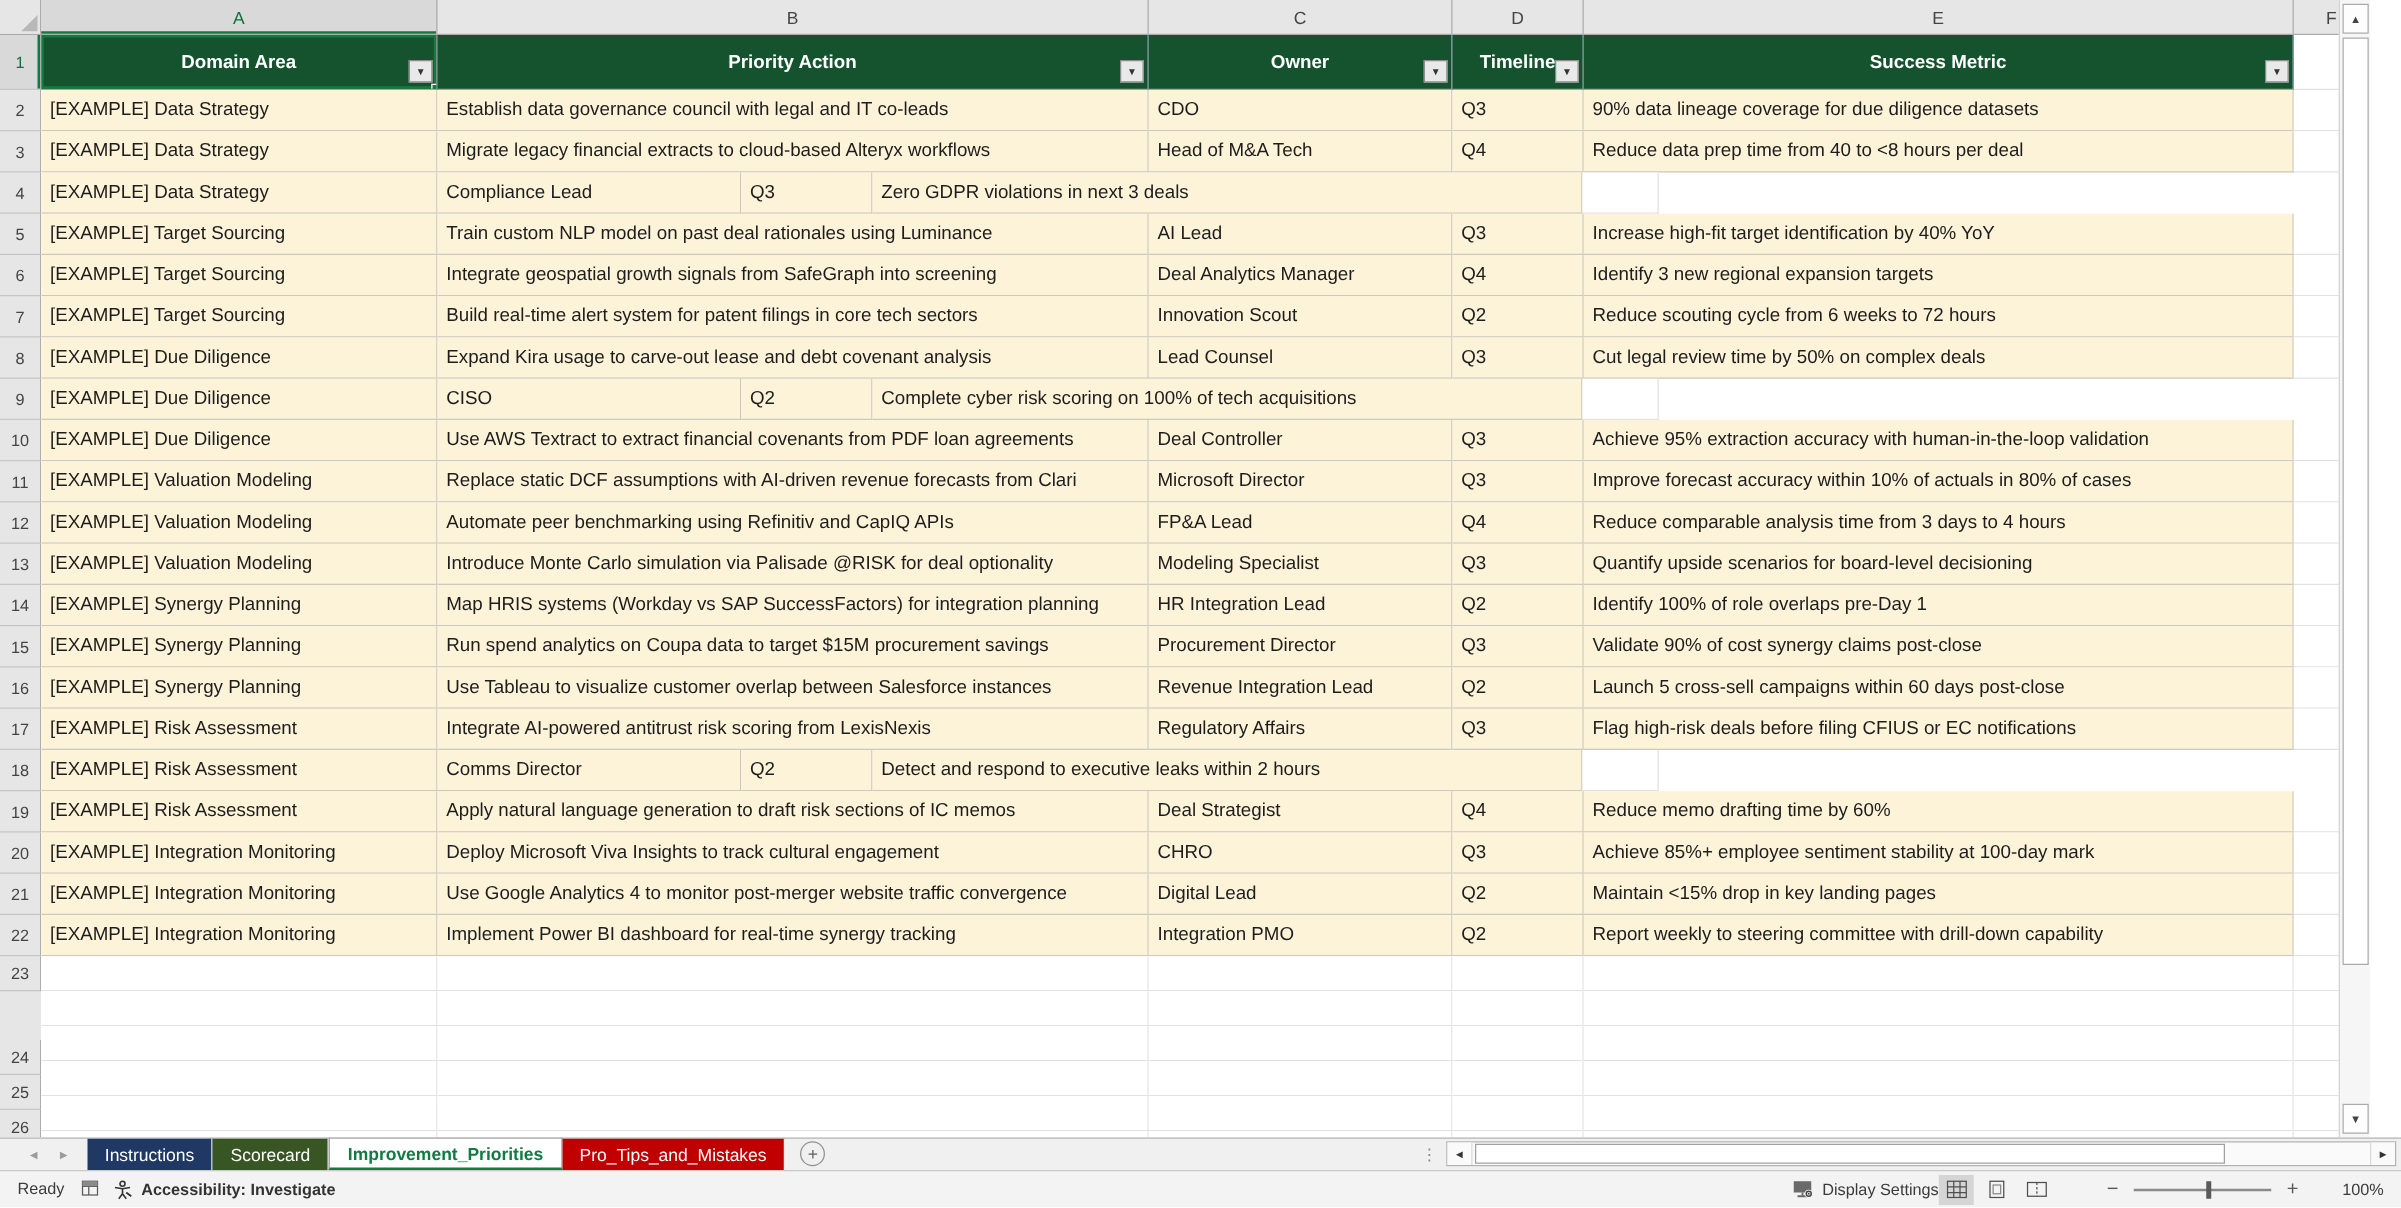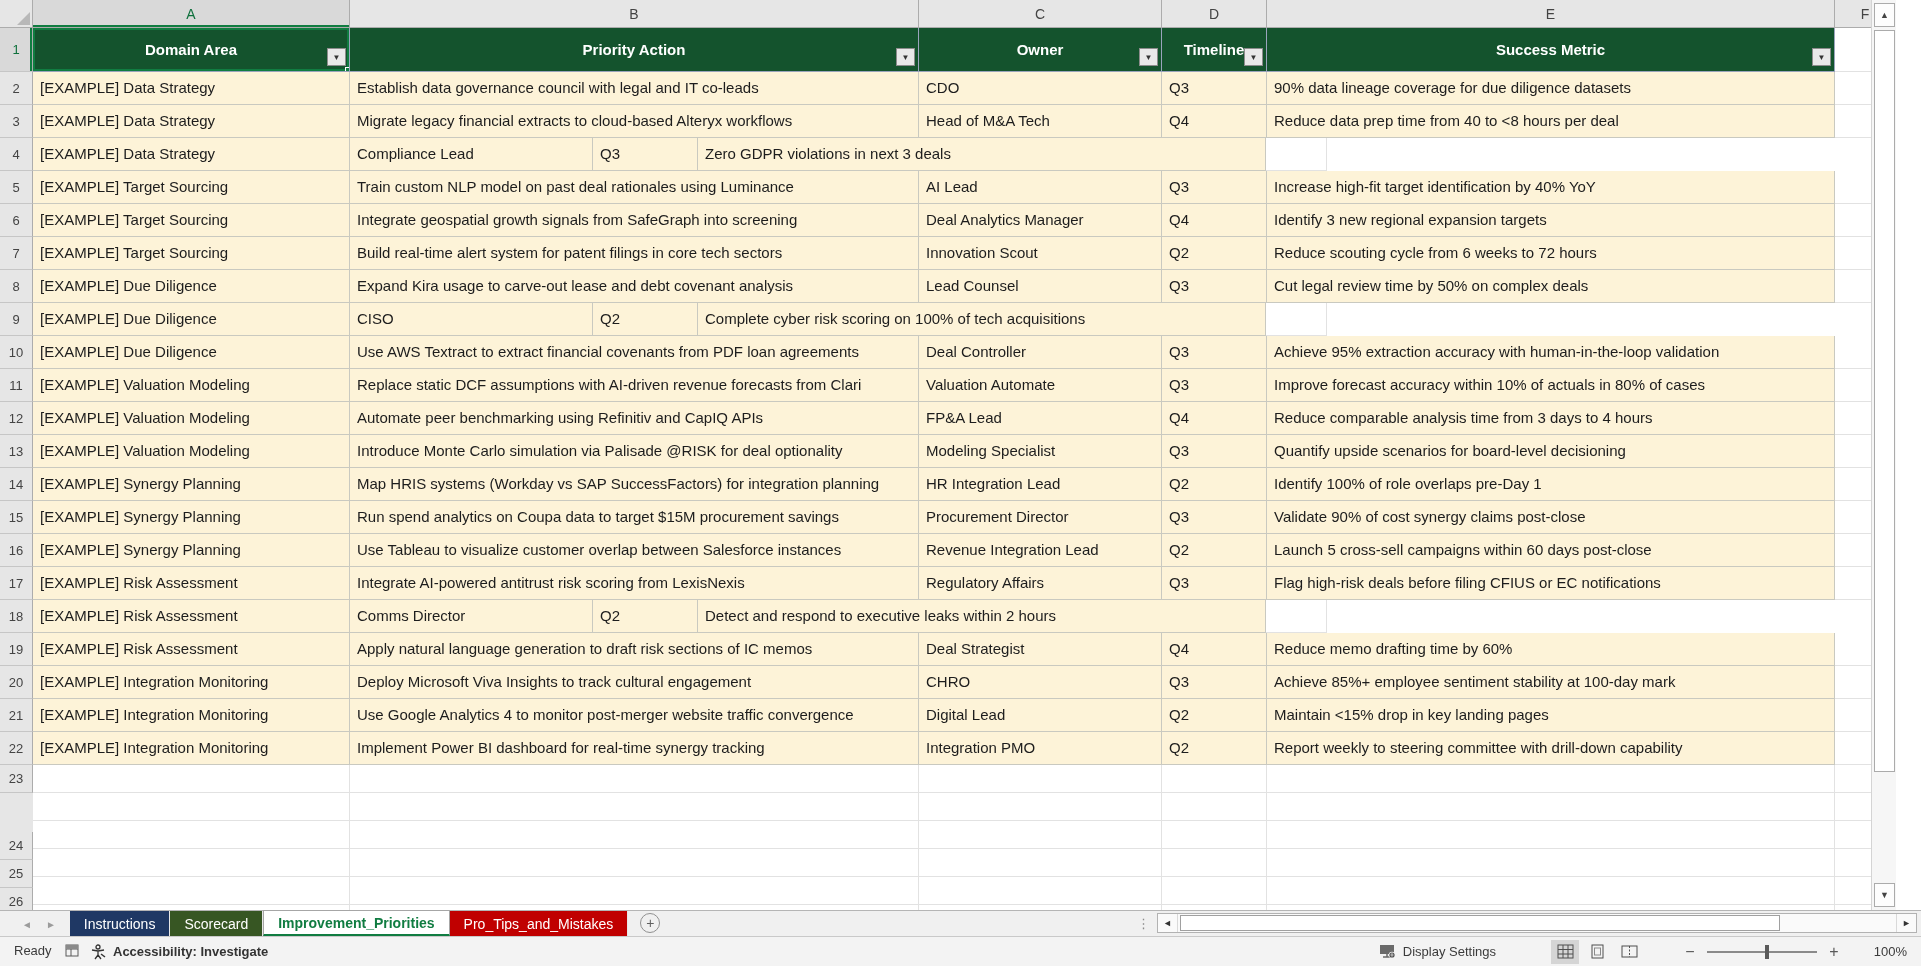--- a/index.html
+++ b/index.html
@@ -75,21 +75,21 @@
   .hs-right { position:absolute; right:0; border-left:1px solid #D9D9D9; }
   .hs-thumb { height:16px; width:600px; margin-left:2px; background:#fff; border:1px solid #A0A0A0; }
 
   
   .status-bar { display:flex; align-items:center; width:1921px; height:30px; background:#F3F3F3;
     border-top:1px solid #C9C9C9; font-size:13px; color:#3b3b3b; }
   .sb-left { display:flex; align-items:flex-start; gap:10px; padding-left:14px; }
   .sb-mode { min-width:40px; }
   .sb-access { display:flex; align-items:center; gap:6px; font-weight:bold; color:#333; }
   .sb-right { margin-left:auto; display:flex; align-items:center; padding-right:14px; }
-  .sb-display { display:flex; align-items:center; gap:6px; margin-right:55px; }
+  .sb-display { display:flex; align-items:center; gap:6px; }
   .view-btns { display:flex; align-items:center; gap:4px; margin-right:40px; }
   .view-btn { width:28px; height:24px; display:flex; align-items:center; justify-content:center; }
   .view-btn.active { background:#D5D5D5; }
   .zoom-ctrl { display:flex; align-items:center; gap:10px; margin-right:28px; color:#595959; }
   .zoom-minus,.zoom-plus { font-size:16px; width:14px; text-align:center; }
   .zoom-track { position:relative; width:110px; height:2px; background:#8a8a8a; }
   .zoom-thumb { position:absolute; left:58px; top:-6px; width:4px; height:14px; background:#5A5A5A; }
   .zoom-pct { min-width:38px; text-align:right; color:#3b3b3b; }
   svg { display:block; }
 </style>
@@ -237,21 +237,21 @@
               <div class="cell cA">[EXAMPLE] Due Diligence</div>
               <div class="cell cB">Use AWS Textract to extract financial covenants from PDF loan agreements</div>
               <div class="cell cC">Deal Controller</div>
               <div class="cell cD">Q3</div>
               <div class="cell cE">Achieve 95% extraction accuracy with human-in-the-loop validation</div>
               <div class="cell cF empty"></div>
             </div>
             <div class="grid-row data-row">
               <div class="cell cA">[EXAMPLE] Valuation Modeling</div>
               <div class="cell cB">Replace static DCF assumptions with AI-driven revenue forecasts from Clari</div>
-              <div class="cell cC">Valuation Automate</div>
+              <div class="cell cC">Microsoft Director</div>
               <div class="cell cD">Q3</div>
               <div class="cell cE">Improve forecast accuracy within 10% of actuals in 80% of cases</div>
               <div class="cell cF empty"></div>
             </div>
             <div class="grid-row data-row">
               <div class="cell cA">[EXAMPLE] Valuation Modeling</div>
               <div class="cell cB">Automate peer benchmarking using Refinitiv and CapIQ APIs</div>
               <div class="cell cC">FP&amp;A Lead</div>
               <div class="cell cD">Q4</div>
               <div class="cell cE">Reduce comparable analysis time from 3 days to 4 hours</div>

